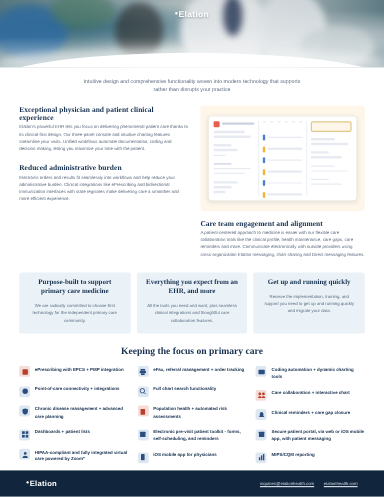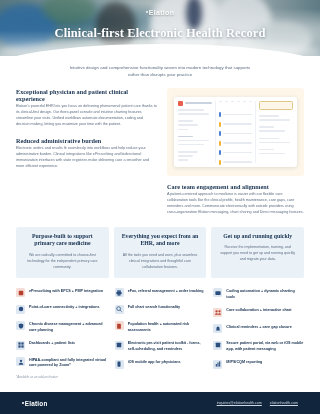--- a/index.html
+++ b/index.html
@@ -146,21 +146,20 @@
         <i class="p2"></i>
         <i class="p3"></i>
         <i class="p4"></i>
       <i class="p5"></i>
         <i class="p6"></i>
         <i class="p7"></i>
         <i class="p8"></i>
     </div>
     <div class="hero-wash"></div>
     <div class="hero-logo"><span class="dot"></span><span>Elation</span></div>
-    <div class="hero-title">Clinical-first Electronic Health Record</div>
     <div class="hero-curve"></div>
   </div>
 
   <div class="sec1">
     <div class="s1-sub">Intuitive design and comprehensive functionality woven into modern technology that supports rather than disrupts your practice</div>
 
     <div class="cols">
       <div class="colL">
         <div class="blk">
           <h3>Exceptional physician and patient clinical experience</h3>
@@ -257,20 +256,21 @@
       <h4>Everything you expect from an EHR, and more</h4>
       <p>All the tools you need and want, plus seamless clinical integrations and thoughtful care collaboration features.</p>
     </div>
     <div class="card">
       <h4>Get up and running quickly</h4>
       <p>Receive the implementation, training, and support you need to get up and running quickly and migrate your data.</p>
     </div>
   </div>
 
   <div class="grid-sec">
+    <div class="grid-title">Keeping the focus on primary care</div>
     <div class="grid">
 
       <div class="gcol">
         <div class="gitem">
           <span class="gicon red">
               <svg viewBox="0 0 16 16" fill="currentColor">
                 <rect x="2" y="2" width="12" height="12" rx="2"></rect>
               </svg>
             </span>
           <span class="gtext">ePrescribing with EPCS + PMP integration</span>

